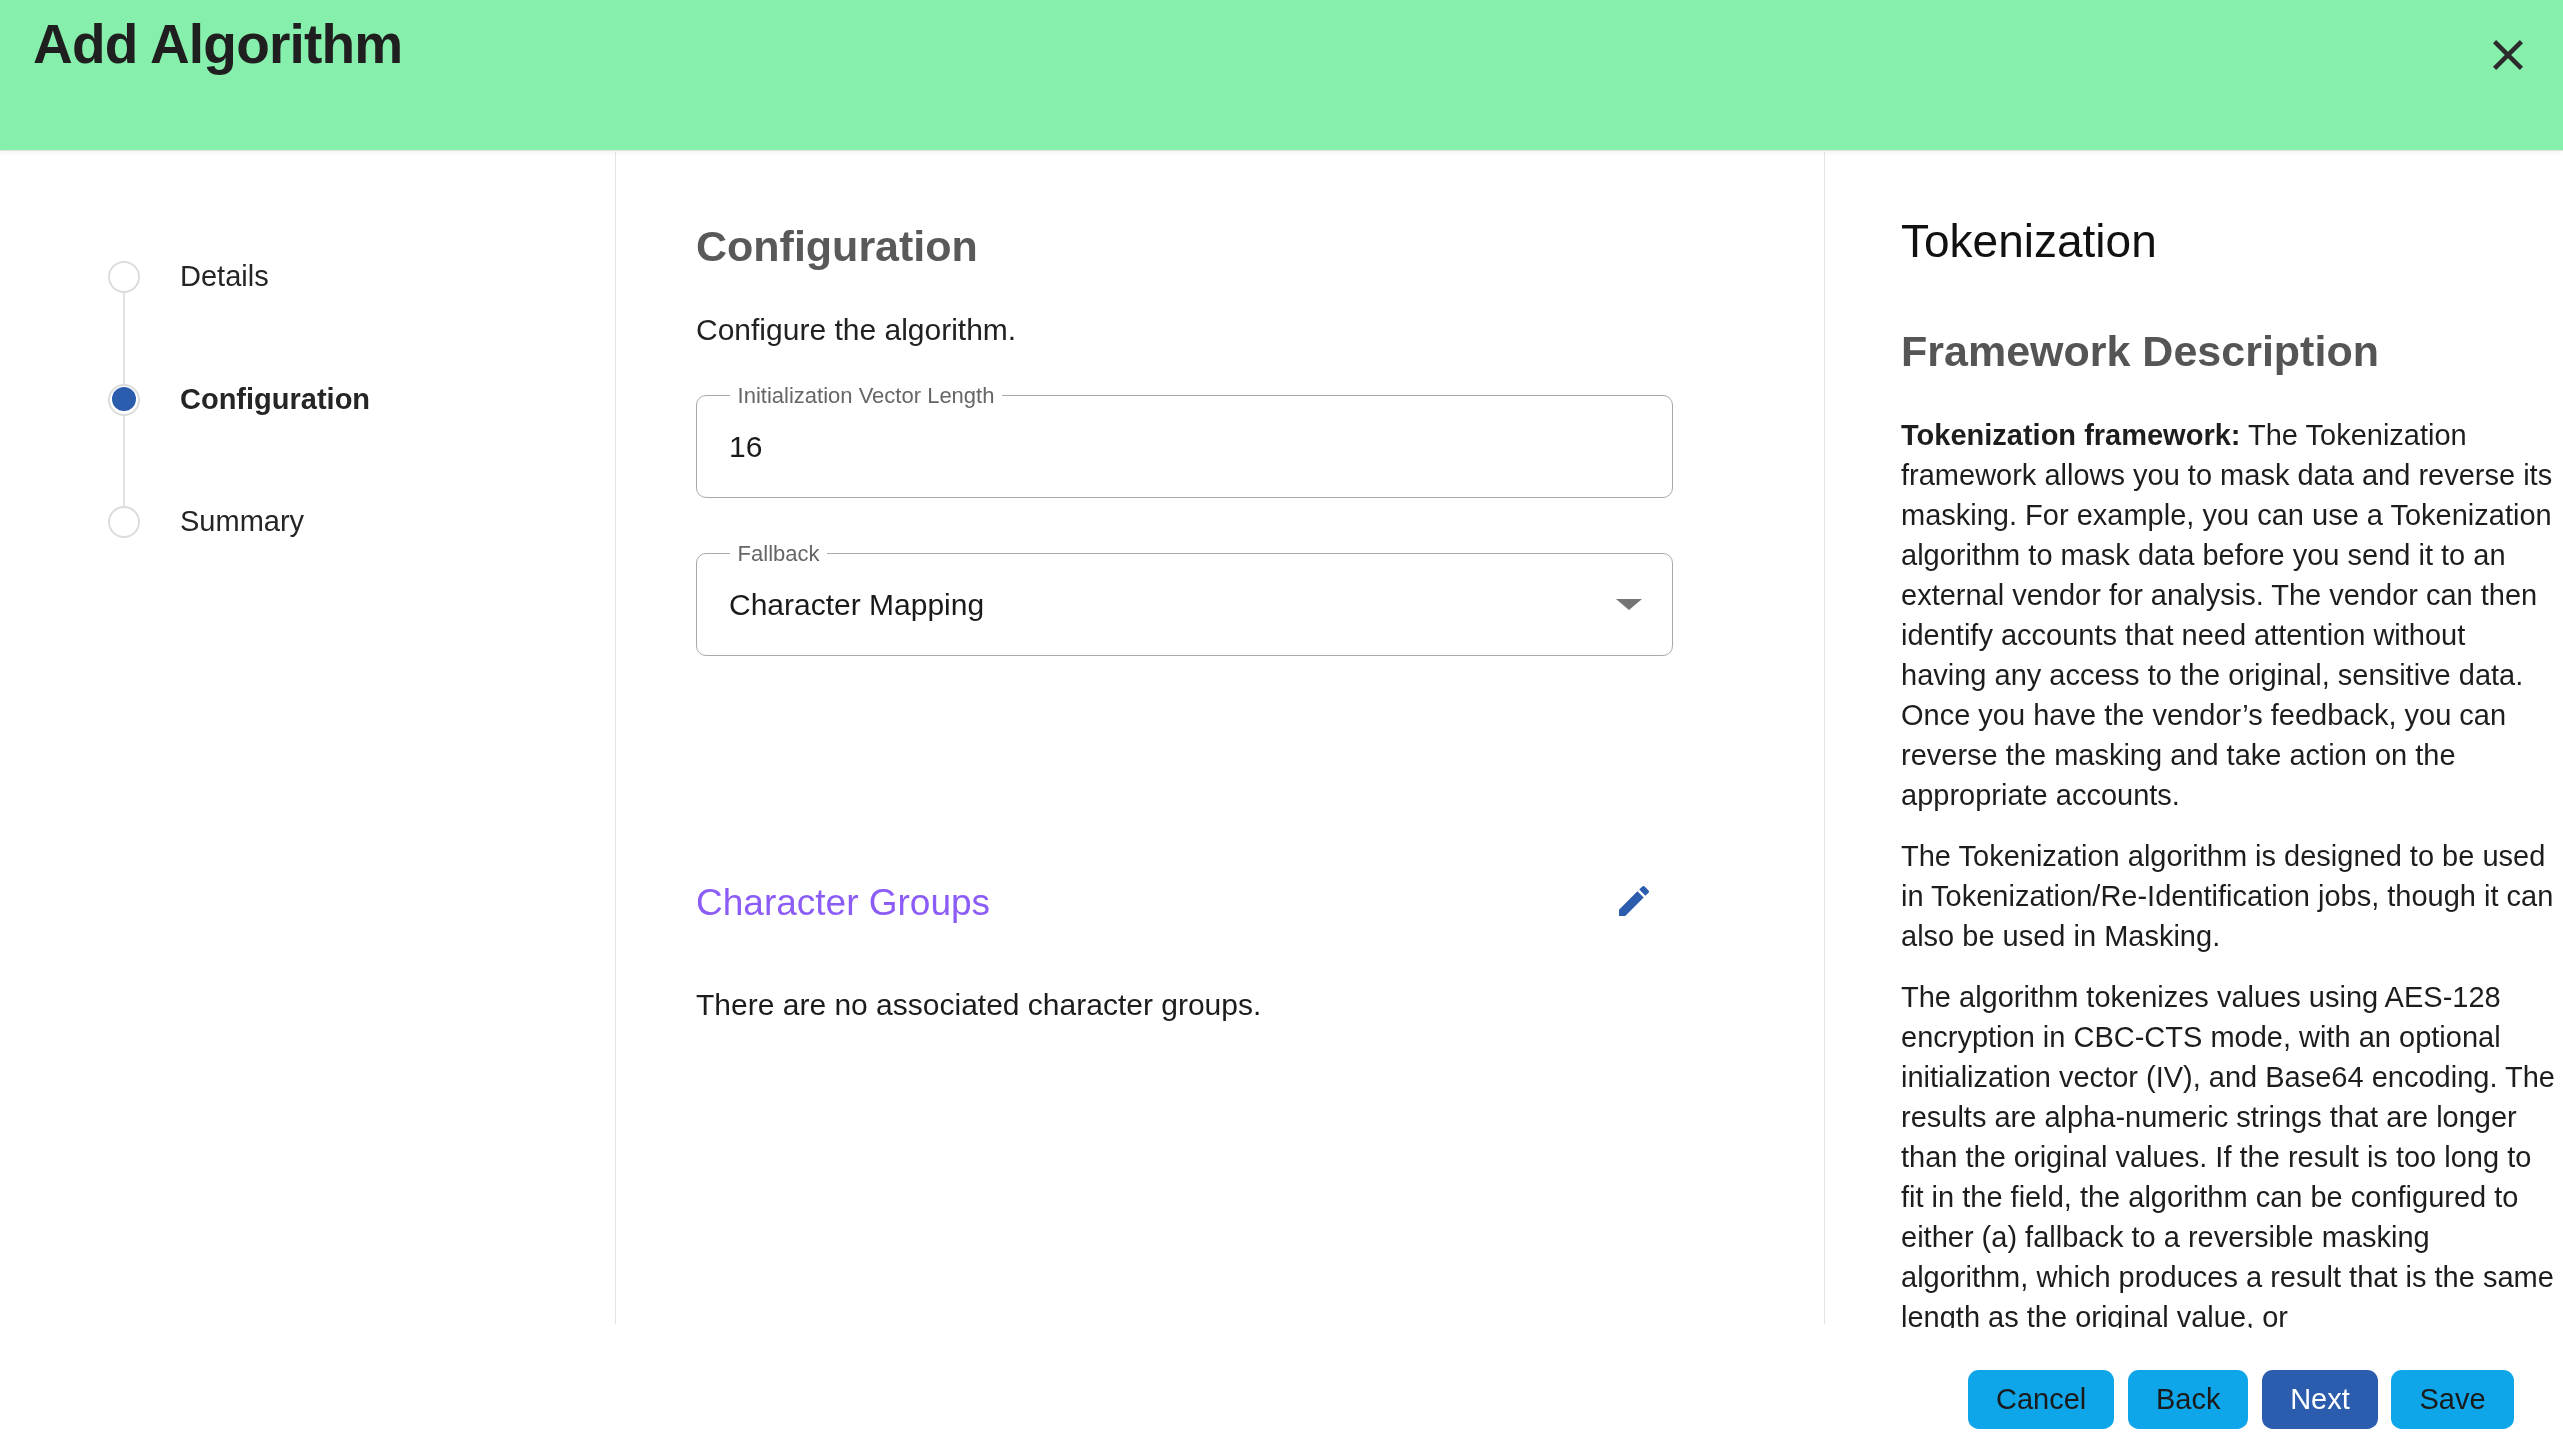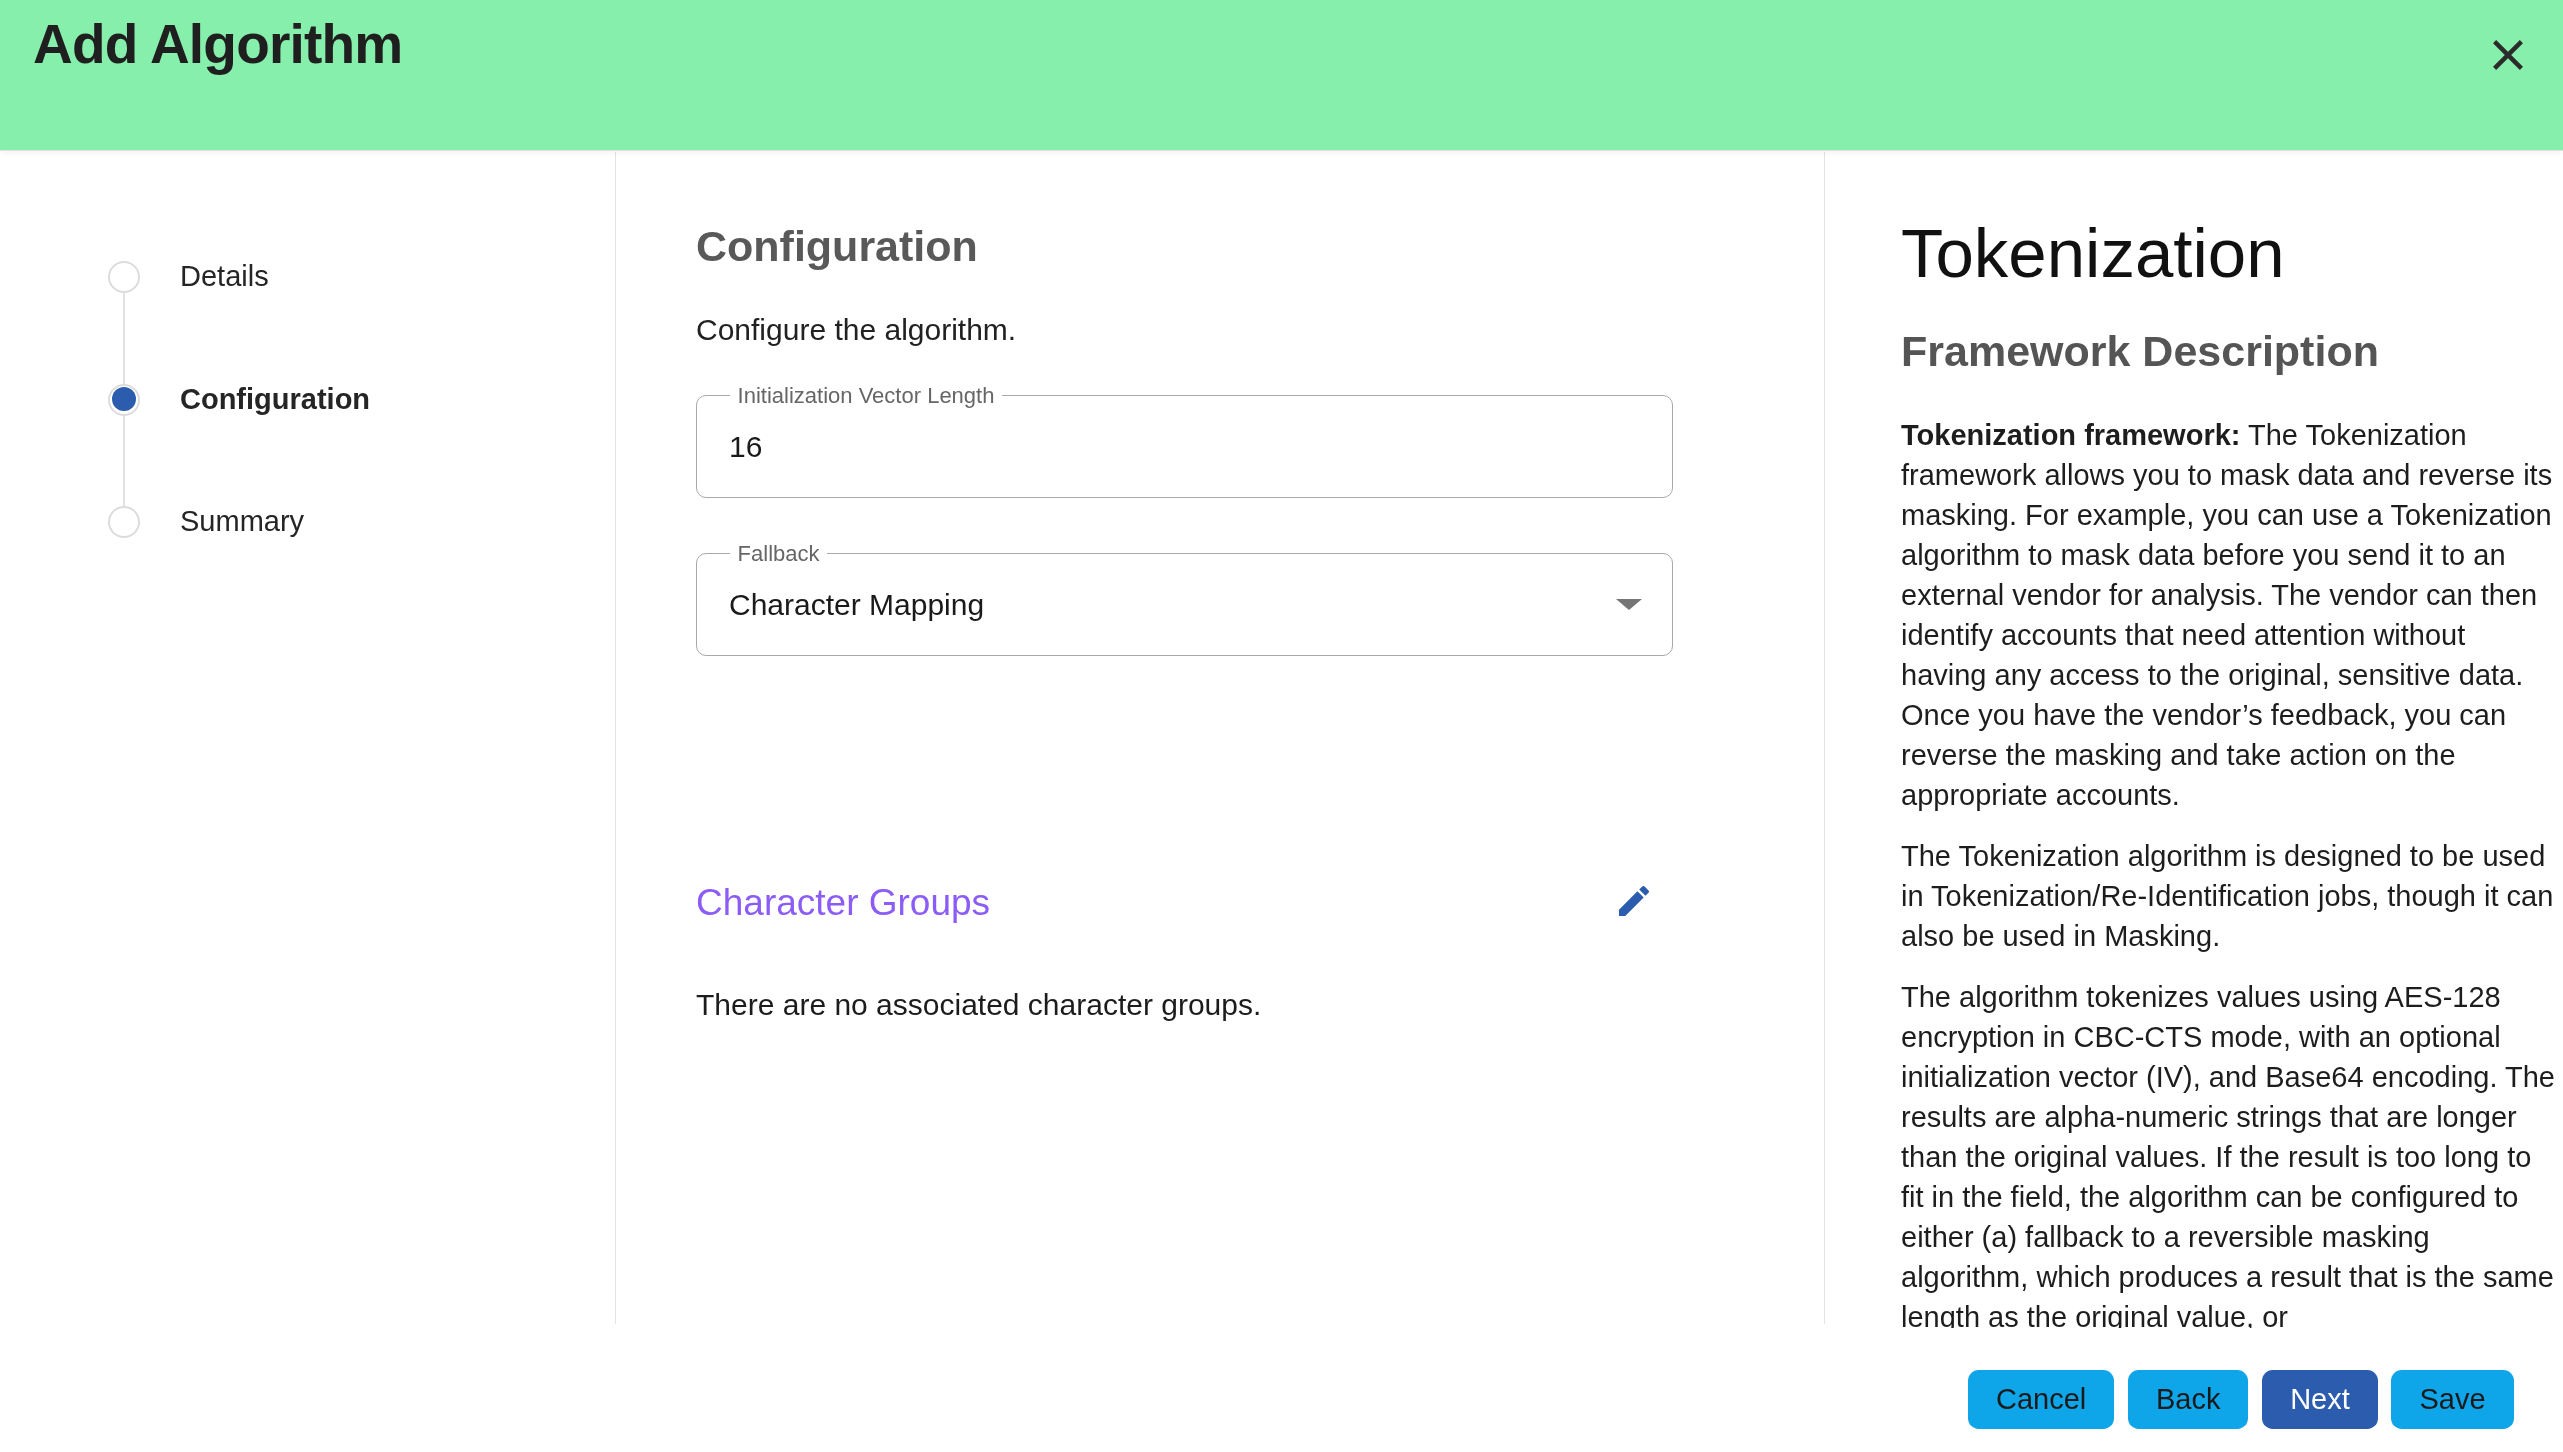--- a/index.html
+++ b/index.html
@@ -54,21 +54,21 @@
   .groups-row { position:absolute; left:78px; top:729px; width:977px;
                 display:flex; align-items:center; justify-content:space-between; }
   .groups-heading { font-size:37px; font-weight:400; color:#8b5cf6; }
   .edit-btn { background:none; border:none; cursor:pointer; padding:0; width:43px;
               height:43px; margin-right:18px; }
   .groups-empty { position:absolute; left:78px; top:836px; font-size:30px; color:#1c1c1c; }
 
   
   .desc-panel { position:absolute; left:1826px; top:152px; width:737px; height:1176px;
                 overflow:hidden; }
-  .desc-title { position:absolute; left:75px; top:62px; font-size:69px;
+  .desc-title { position:absolute; left:75px; top:62px; font-size:46px;
                 font-weight:400; color:#111; }
   .desc-section { position:absolute; left:75px; top:175px; font-size:43px;
                   font-weight:700; color:#555; }
   .desc-body { position:absolute; left:75px; top:263px; width:654px; }
   .desc-body p { font-size:29px; line-height:40px; color:#1d1d1d; margin:0 0 21px 0; }
   .desc-body b { font-weight:700; }
 
   
   .footer { position:absolute; left:1968px; top:1370px; display:flex; gap:13.7px; }
   .btn { height:59px; padding:0 28px; border:none; border-radius:10.7px;

